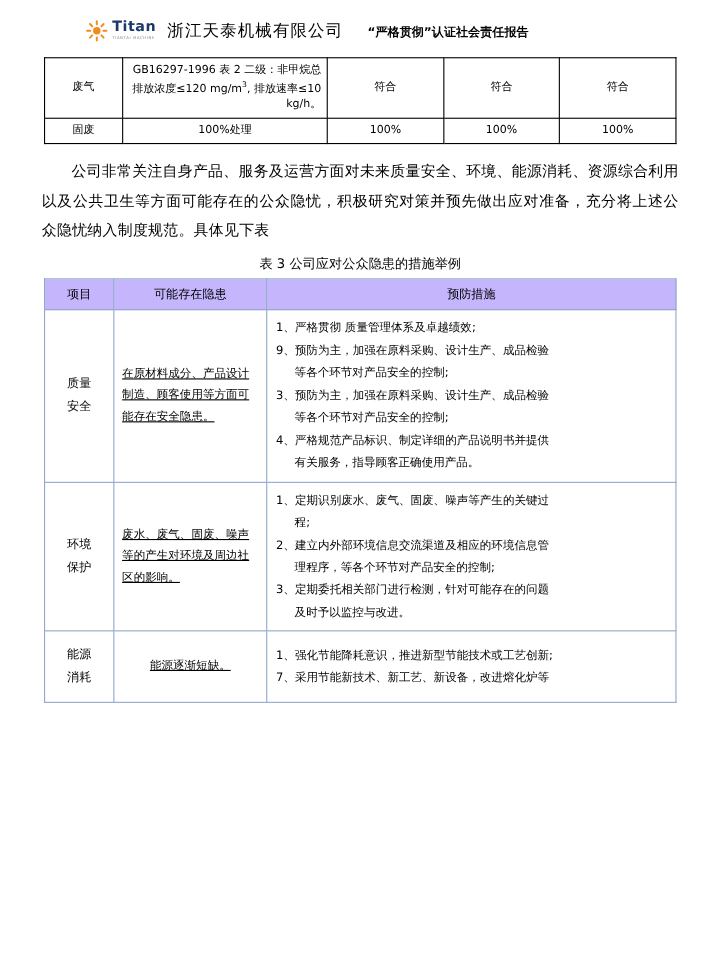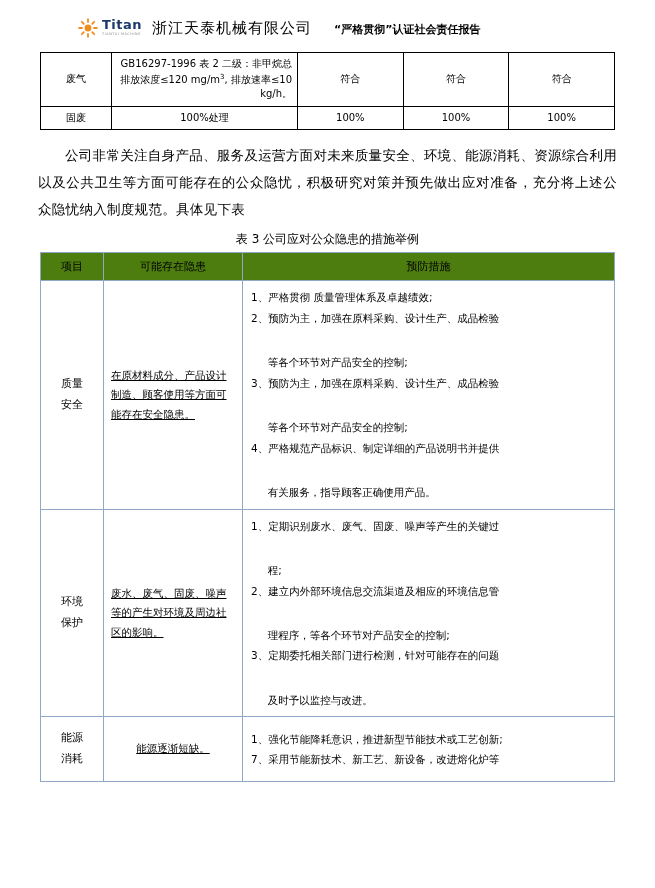--- a/index.html
+++ b/index.html
@@ -128,21 +128,21 @@
     width: 575px;
     margin: 0 0 0 40px;
     border: 1px solid #8fa8c8;
   }
   .measure-table th,
   .measure-table td {
     border: 1px solid #8fa8c8;
     vertical-align: middle;
   }
   .measure-table thead th {
-    background: #4d7c0f;
+    background: #c4b5fd;
     font-size: 11px;
     font-weight: normal;
     padding: 6px 4px;
     text-align: center;
   }
   .col-item { width: 54px; }
   .col-risk { width: 130px; }
   .col-measure { width: auto; }
   .cell-item {
     text-align: center;
@@ -164,21 +164,20 @@
     text-align: left;
   }
   .cell-measure .m-line {
     display: block;
     text-indent: 0;
     padding-left: 0;
   }
   .cell-measure .m-cont {
     display: block;
     padding-left: 1.6em;
-    margin-top: 24px;
   }
 </style>
 </head>
 <body>
 
 <div class="page">
 
   <div class="header">
     <div class="logo-wrap">
       <span class="logo-mark">
@@ -240,21 +239,21 @@
     </thead>
     <tbody>
       <tr>
         <td class="cell-item">
           <span>质量</span><br>
           <span>安全</span>
         </td>
         <td class="cell-risk">在原材料成分、产品设计制造、顾客使用等方面可能存在安全隐患。</td>
         <td class="cell-measure">
           <span class="m-line">1、严格贯彻 质量管理体系及卓越绩效;</span>
-          <span class="m-line">2、预防为主，加强在原料采购、设计生产、成品检验</span>
+          <span class="m-line">9、预防为主，加强在原料采购、设计生产、成品检验</span>
           <span class="m-cont">等各个环节对产品安全的控制;</span>
           <span class="m-line">3、预防为主，加强在原料采购、设计生产、成品检验</span>
           <span class="m-cont">等各个环节对产品安全的控制;</span>
           <span class="m-line">4、严格规范产品标识、制定详细的产品说明书并提供</span>
           <span class="m-cont">有关服务，指导顾客正确使用产品。</span>
         </td>
       </tr>
       <tr>
         <td class="cell-item">
           <span>环境</span><br>

